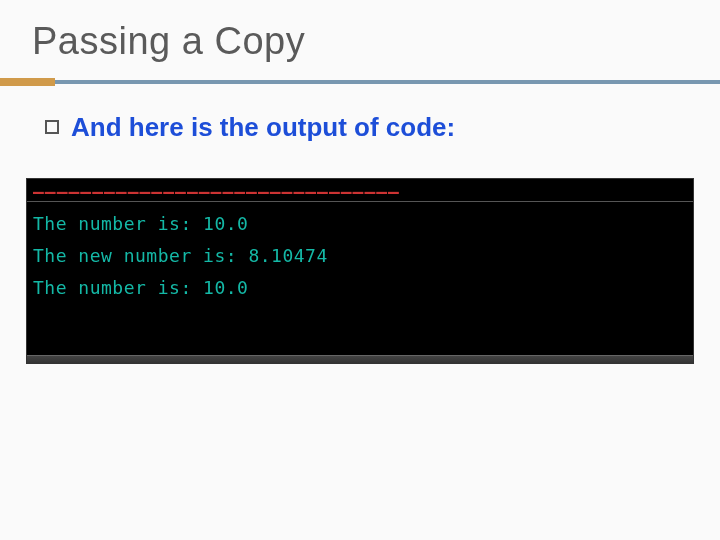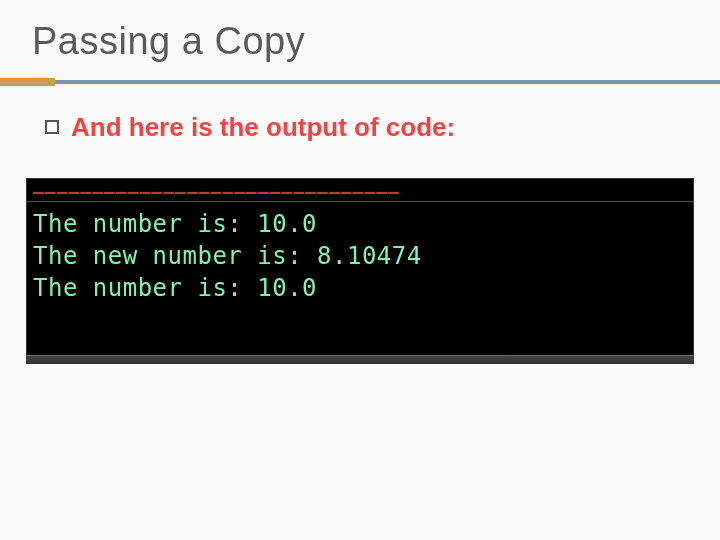--- a/index.html
+++ b/index.html
@@ -55,21 +55,21 @@
       width: 14px;
       height: 14px;
       border: 2.5px solid #555;
       margin-top: 8px;
       margin-right: 12px;
       flex-shrink: 0;
     }
     .bullet-text {
       font-size: 26px;
       font-weight: 700;
-      color: #ef4444;
+      color: #1d4ed8;
     }
     .terminal {
       margin: 0 26px;
       background: #000;
       border: 1px solid #333;
       height: 186px;
       position: relative;
       overflow: hidden;
     }
     .term-redline {
@@ -87,22 +87,22 @@
     .term-thin-line {
       height: 1px;
       background: #555;
       margin: 0;
     }
     .term-body {
       padding: 6px 6px 18px 6px;
     }
     .term-line {
       font-family: "Consolas", "Monaco", monospace;
-      color: #86efac;
-      font-size: 24px;
+      color: #14b8a6;
+      font-size: 18px;
       line-height: 32px;
       letter-spacing: 0.5px;
       white-space: pre;
     }
     .term-bottom-bar {
       position: absolute;
       left: 0;
       right: 0;
       bottom: 0;
       height: 8px;

